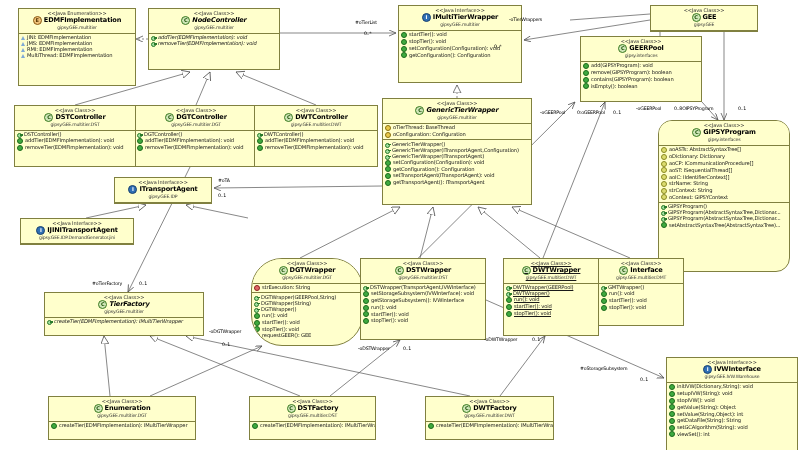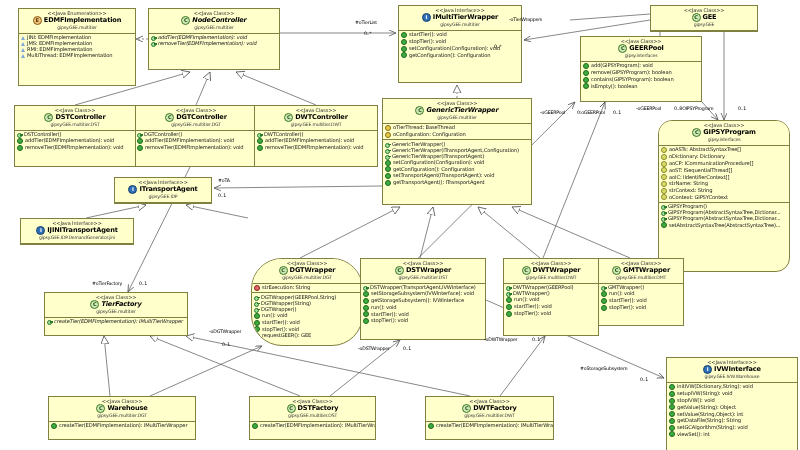--- a/index.html
+++ b/index.html
@@ -512,21 +512,21 @@
         <div class="mrow">
           <span class="ic dot"></span>
           <span class="mtxt">startTier(): void</span>
         </div>
         <div class="mrow">
           <span class="ic dot"></span>
           <span class="mtxt">stopTier(): void</span>
         </div>
       </div>
     </div>
-    <div class="cls" style="left: 503px; top: 258px; width: 96px; min-height: 78px;">
+    <div class="cls" style="left: 503px; top: 258px; width: 96px; min-height: 78px; text-decoration: underline;">
       <div class="hdr">
         <div class="stereo">&lt;&lt;Java Class&gt;&gt;</div>
         <div class="nmrow">
           <span class="ic ic-cls">C</span>
           <span class="nm">DWTWrapper</span>
         </div>
         <div class="pkg">gipsy.GEE.multitier.DWT</div>
       </div>
       <div class="sect">
         <div class="mrow">
@@ -549,21 +549,21 @@
           <span class="ic dot"></span>
           <span class="mtxt">stopTier(): void</span>
         </div>
       </div>
     </div>
     <div class="cls" style="left: 598px; top: 258px; width: 86px; min-height: 68px;">
       <div class="hdr">
         <div class="stereo">&lt;&lt;Java Class&gt;&gt;</div>
         <div class="nmrow">
           <span class="ic ic-cls">C</span>
-          <span class="nm">GMTWrapper</span>
+          <span class="nm">Interface</span>
         </div>
         <div class="pkg">gipsy.GEE.multitier.DMT</div>
       </div>
       <div class="sect">
         <div class="mrow">
           <span class="ic key"></span>
           <span class="mtxt">GMTWrapper()</span>
         </div>
         <div class="mrow">
           <span class="ic dot"></span>
@@ -572,42 +572,42 @@
         <div class="mrow">
           <span class="ic dot"></span>
           <span class="mtxt">startTier(): void</span>
         </div>
         <div class="mrow">
           <span class="ic dot"></span>
           <span class="mtxt">stopTier(): void</span>
         </div>
       </div>
     </div>
-    <div class="cls" style="left: 44px; top: 292px; width: 144px; min-height: 44px;">
+    <div class="cls" style="left: 44px; top: 292px; width: 160px; min-height: 44px;">
       <div class="hdr">
         <div class="stereo">&lt;&lt;Java Class&gt;&gt;</div>
         <div class="nmrow">
           <span class="ic ic-cls">C</span>
           <span class="nm ital">TierFactory</span>
         </div>
         <div class="pkg">gipsy.GEE.multitier</div>
       </div>
       <div class="sect">
         <div class="mrow">
           <span class="ic key"></span>
           <span class="mtxt ital">createTier(EDMFImplementation): IMultiTierWrapper</span>
         </div>
       </div>
     </div>
     <div class="cls" style="left: 48px; top: 396px; width: 148px; min-height: 44px;">
       <div class="hdr">
         <div class="stereo">&lt;&lt;Java Class&gt;&gt;</div>
         <div class="nmrow">
           <span class="ic ic-cls">C</span>
-          <span class="nm">Warehouse</span>
+          <span class="nm">Enumeration</span>
         </div>
         <div class="pkg">gipsy.GEE.multitier.DGT</div>
       </div>
       <div class="sect">
         <div class="mrow">
           <span class="ic dot"></span>
           <span class="mtxt">createTier(EDMFImplementation):  IMultiTierWrapper</span>
         </div>
       </div>
     </div>

